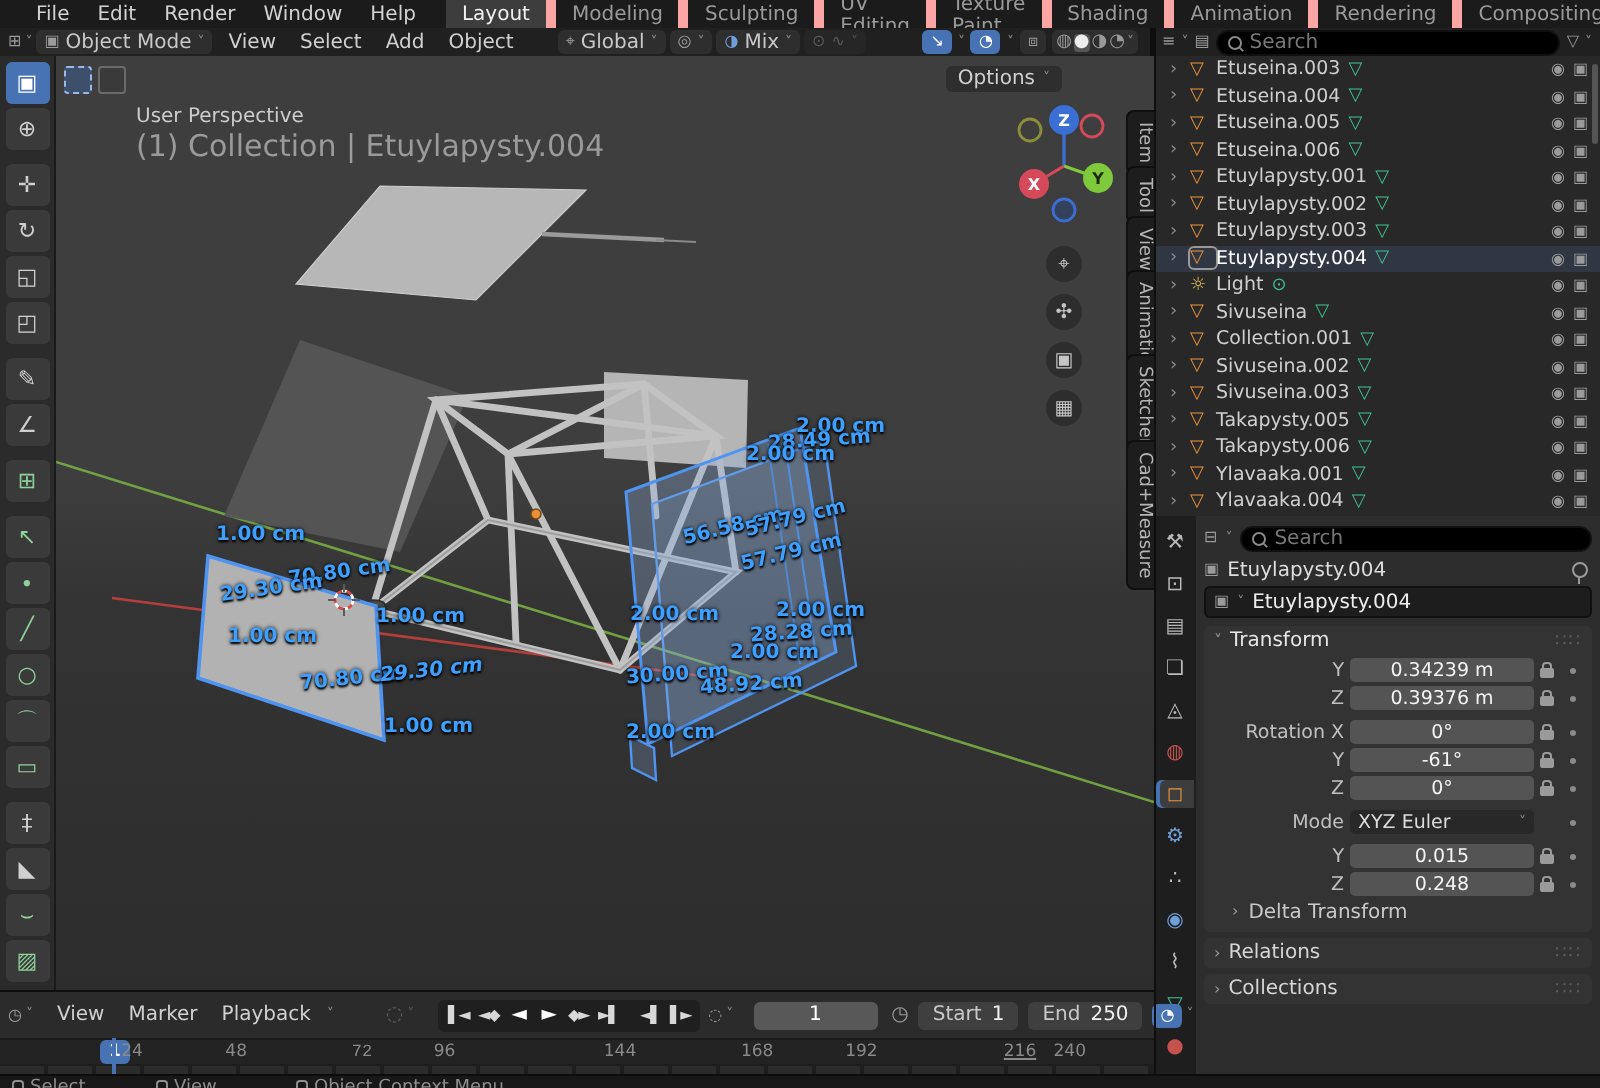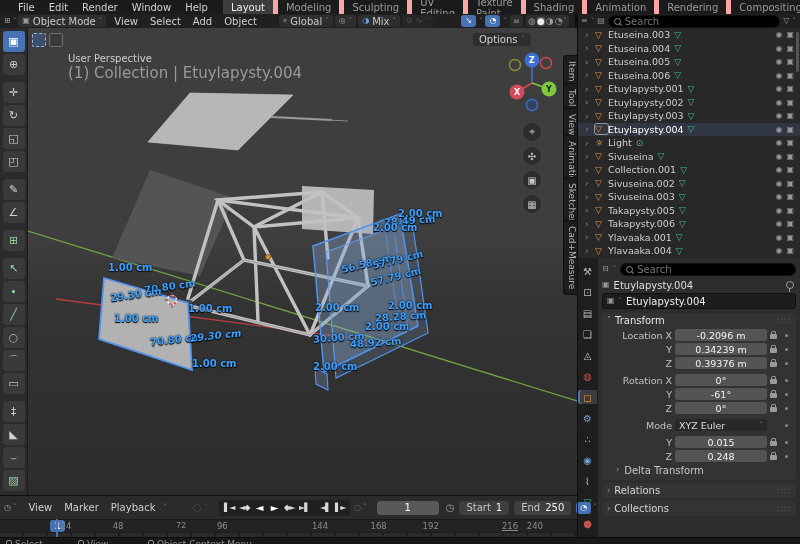--- a/index.html
+++ b/index.html
@@ -575,28 +575,20 @@
         <span>Etuylapysty.004</span>
       </div>
       <div class="panel">
         <div class="panel-h">
           <span class="ico">˅</span>
           <span>Transform</span>
           <span class="grip">∷∷</span>
         </div>
         <div id="transform-rows">
             <div class="trow">
-              <span class="tlabel">Location X</span>
-              <div class="tfield">
-                <span>-0.2096 m</span>
-              </div>
-              <span class="lock"></span>
-              <span class="dot"></span>
-            </div>
-            <div class="trow">
               <span class="tlabel">Y</span>
               <div class="tfield">
                 <span>0.34239 m</span>
               </div>
               <span class="lock"></span>
               <span class="dot"></span>
             </div>
             <div class="trow">
               <span class="tlabel">Z</span>
               <div class="tfield">
@@ -719,21 +711,21 @@
     </div>
     <div id="tl-ruler">
       <div id="playhead">
         <span>1</span>
       </div>
     <span class="tick" style="left: 66px;">24</span>
         <span class="tick" style="left: 118.1px;">48</span>
         <span class="tick" style="left: 181px; font-family: Liberation Mono, monospace;">72</span>
         <span class="tick" style="left: 222.3px;">96</span>
         <span class="tick" style="left: 274.4px; margin-top: 32px;">120</span>
-        <span class="tick" style="left: 320px;">144</span>
+        <span class="tick" style="left: 310px;">144</span>
         <span class="tick" style="left: 378.6px;">168</span>
         <span class="tick" style="left: 430.7px;">192</span>
         <span class="tick" style="left: 510px; text-decoration: underline;">216</span>
         <span class="tick" style="left: 534.9px;">240</span>
       </div>
     <div id="tl-strip">
         <div class="seg"></div>
         <div class="seg"></div>
         <div class="seg"></div>
         <div class="seg"></div>

